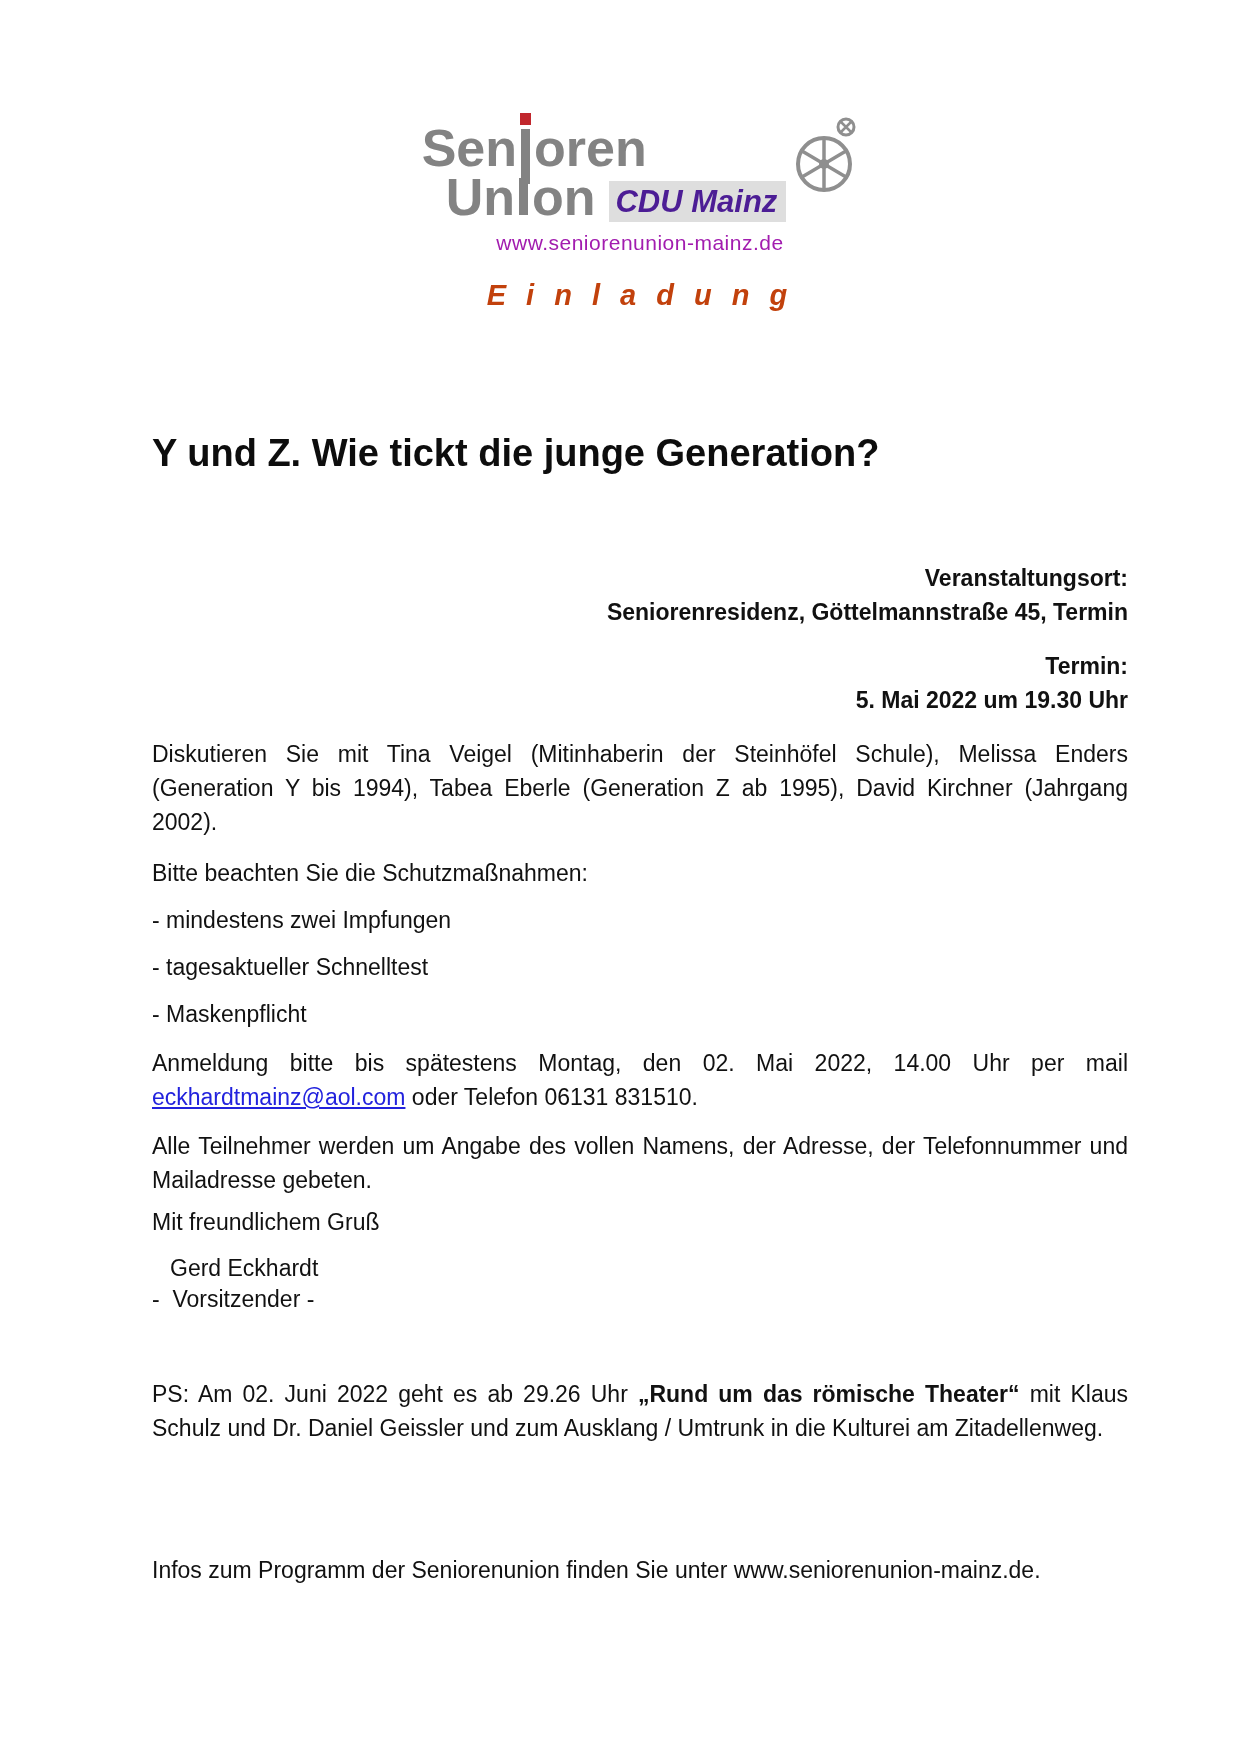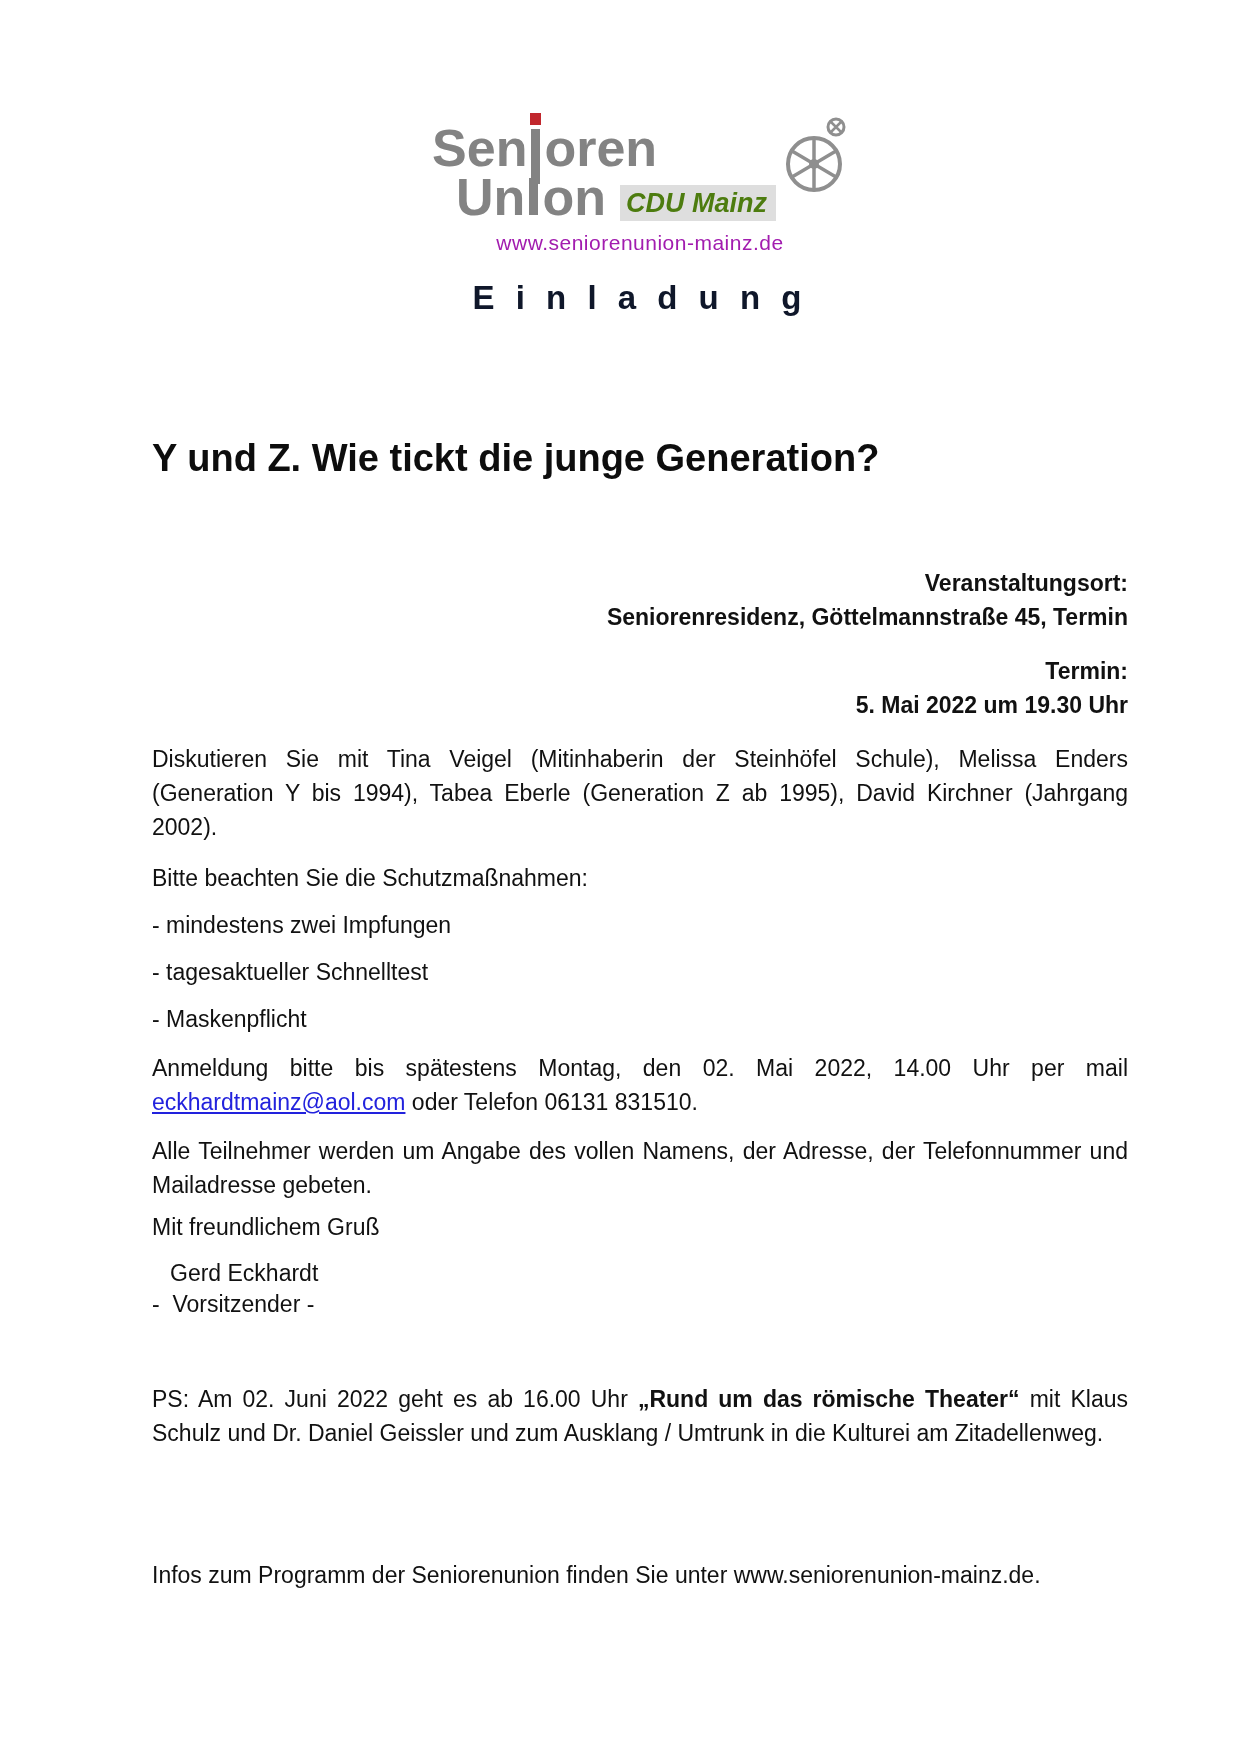--- a/index.html
+++ b/index.html
@@ -48,48 +48,49 @@
     background: #c1272d;
   }
   .logo-line1 .logo-i::before {
     content: "";
     position: absolute;
     left: 0; top: 37px;
     width: 9px; height: 18px;
     background: #838383;
   }
   .cdu {
-    font-size: 27px;
+    font-size: 31px;
     font-style: italic;
     font-weight: bold;
-    color: #4d7c0f;
+    color: #4c1d95;
     background: #dedede;
     padding: 3px 9px 3px 6px;
     margin-left: 14px;
     position: relative;
     top: -3px;
     white-space: nowrap;
   }
   .emblem { width: 64px; height: 90px; margin-left: 8px; margin-top: -8px; }
 
   
   .website {
     text-align: center;
     font-size: 21px;
     letter-spacing: 0.5px;
     margin-top: 8px;
     color: #a21caf;
   }
   .einladung {
     text-align: center;
-    font-size: 33px;
+    font-size: 29px;
     font-weight: bold;
     letter-spacing: 6px;
     margin-top: 24px;
-    color: #0f172a;
+    color: #c2410c;
+    font-style: italic;
   }
   .headline {
     font-size: 38px;
     font-weight: bold;
     margin-top: 120px;
     color: #0d0d0d;
   }
 
   
   .sub, .body-p {
@@ -168,17 +169,17 @@
 
   <p class="body-p justify attendees">Alle Teilnehmer werden um Angabe des vollen Namens, der Adresse, der Telefonnummer und Mailadresse gebeten.</p>
 
   <p class="body-p closing">Mit freundlichem Gruß</p>
 
   <p class="signature">
     <span class="signature-name">Gerd Eckhardt</span><br>
     <span class="signature-role">-  Vorsitzender -</span>
   </p>
 
-  <p class="body-p justify ps"><span>PS: Am 02. Juni 2022 geht es ab 16.00 Uhr </span><span class="ps-bold">„Rund um das römische Theater“</span><span> mit Klaus Schulz und Dr. Daniel Geissler und zum Ausklang / Umtrunk in die Kulturei am Zitadellenweg.</span></p>
+  <p class="body-p justify ps"><span>PS: Am 02. Juni 2022 geht es ab 29.26 Uhr </span><span class="ps-bold">„Rund um das römische Theater“</span><span> mit Klaus Schulz und Dr. Daniel Geissler und zum Ausklang / Umtrunk in die Kulturei am Zitadellenweg.</span></p>
 
   <p class="body-p footer-info">Infos zum Programm der Seniorenunion finden Sie unter www.seniorenunion-mainz.de.</p>
 
 </div>
 
 </body></html>

